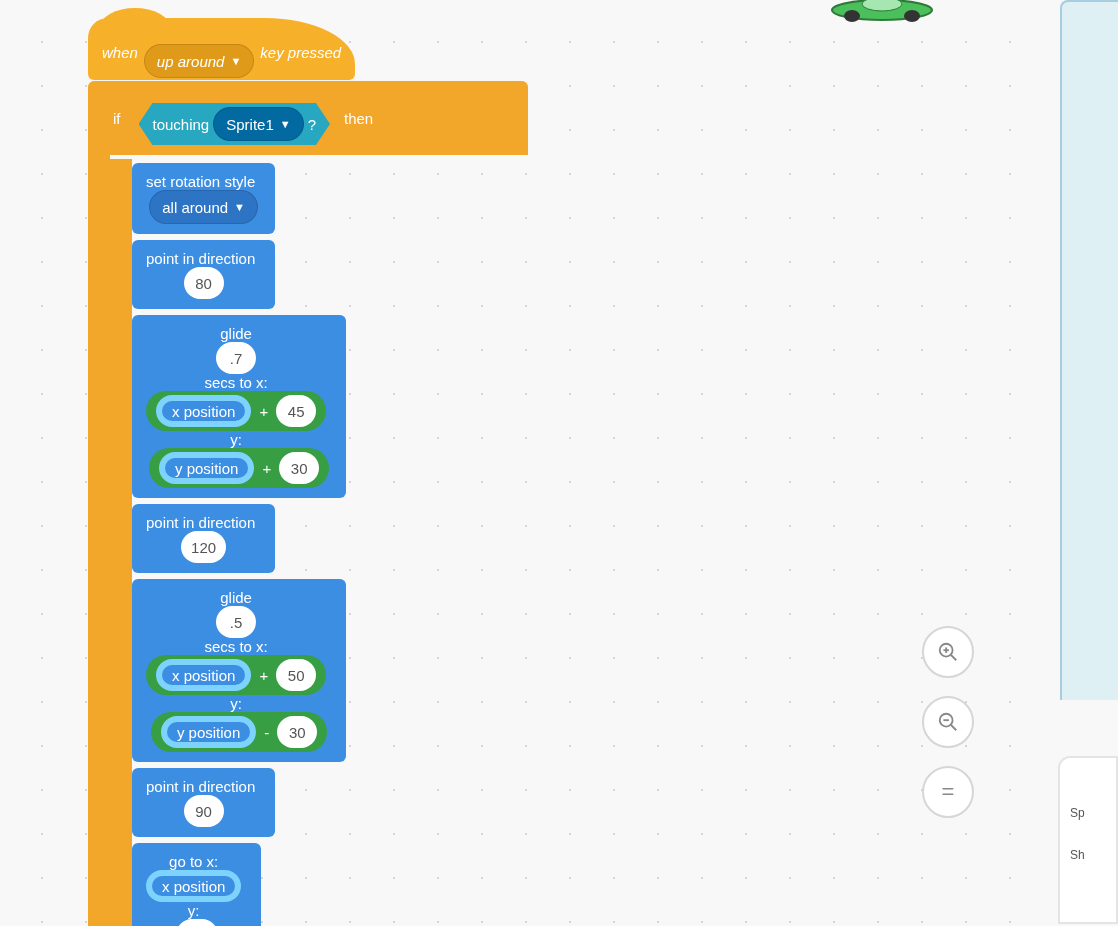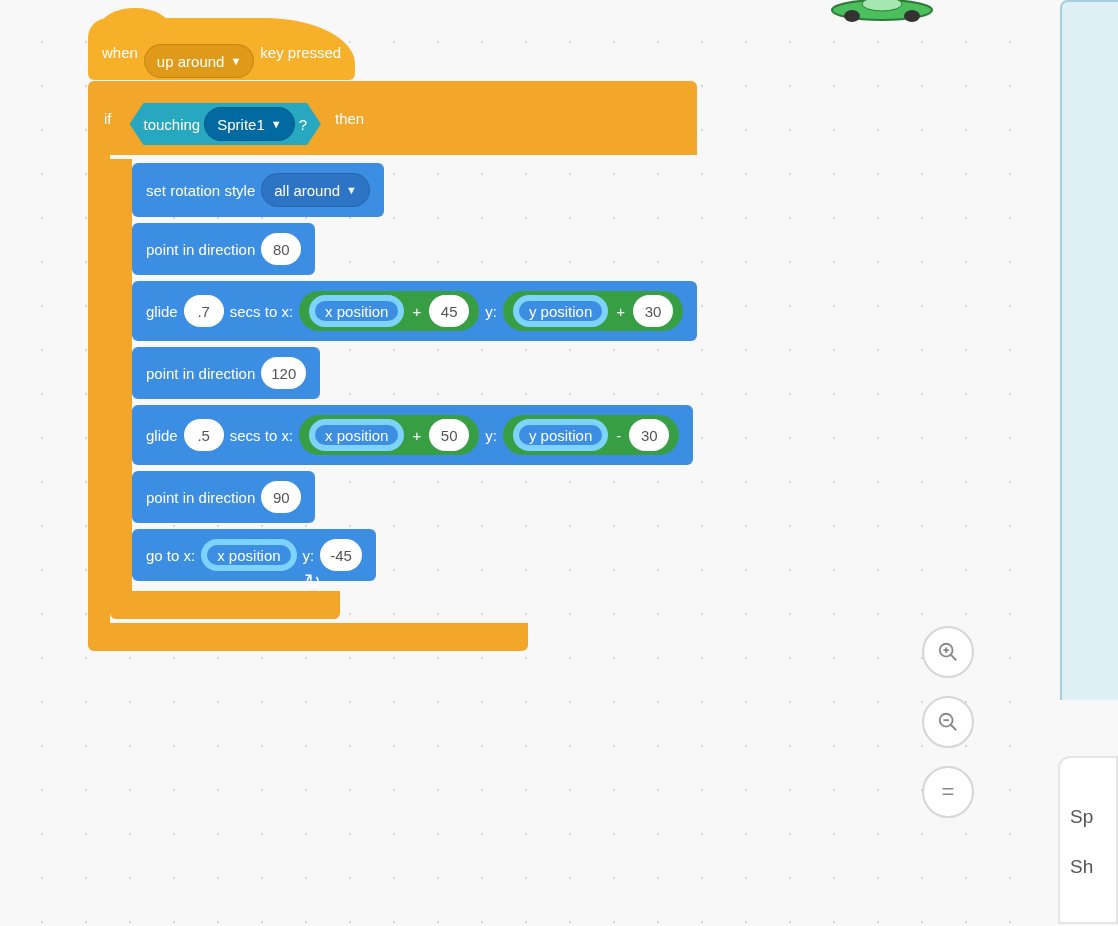--- a/index.html
+++ b/index.html
@@ -31,21 +31,21 @@
     border-radius: 8px 0 0 0;
   }
   .right-white-card {
     position: absolute;
     left: 1058px; top: 756px;
     width: 60px; height: 168px;
     background: #fff;
     border: 2px solid #e4e4e4;
     border-radius: 12px 0 0 0;
     padding: 20px 10px;
-    font-size: 19px;
+    font-size: 12px;
     color: #555;
   }
   .right-white-card div { margin: 28px 0; }
   .car-icon {
     position: absolute;
     right: 88px; top: -6px;
     width: 120px; height: 30px;
   }
   
   .script {
@@ -143,20 +143,21 @@
     background: #0369a1;
     color: #fff;
   }
   .bool .q {
     margin-left: 4px;
   }
   
   .motion {
     background: #3c8ee3;
     border-radius: 6px;
+    flex-direction: column;
   }
   .motion .dd {
     background: #2d74c4;
   }
   
   .pill {
     display: inline-flex;
     align-items: center;
     justify-content: center;
     min-width: 40px;
@@ -209,21 +210,21 @@
   .zoom-btn {
     width: 52px; height: 52px;
     border-radius: 50%;
     background: #fff;
     border: 2px solid #d6d6d6;
     display: flex;
     align-items: center; justify-content: center;
     color: #888;
     font-size: 22px;
   }
-  .indent-1 { width: fit-content; }
+  .indent-1 { width: fit-content; font-style: italic; }
   .if-wrap { width: fit-content; }
   .label { color: #fff; }
   .gap4 { width: 4px; display:inline-block; }
   .script-stack > * { width: fit-content; }
   .motion-stack > * { width: fit-content; margin-left: 0; }
   .motion-stack .block-row { margin-bottom: 6px; }
   .repeat-arm-wrapper { position: relative; }
 </style>
 </head>
 <body>
@@ -244,21 +245,21 @@
     <div class="block-row hat indent-1">
       <span class="label">when</span>
       <span class="dd">
         <span>up around</span>
         <span class="caret">▼</span>
       </span>
       <span class="label">key pressed</span>
     </div>
 
     <div class="c-outer if-wrap">
-      <div class="c-header" style="padding:10px 16px;">
+      <div class="c-header" style="padding:10px 25px;">
         <span class="label" style="margin-right:18px;">if</span>
         <span class="bool">
           <span>touching</span>
           <span class="gap4"></span>
           <span class="dd">
             <span>Sprite1</span>
             <span class="caret">▼</span>
           </span>
           <span class="q">?</span>
         </span>

